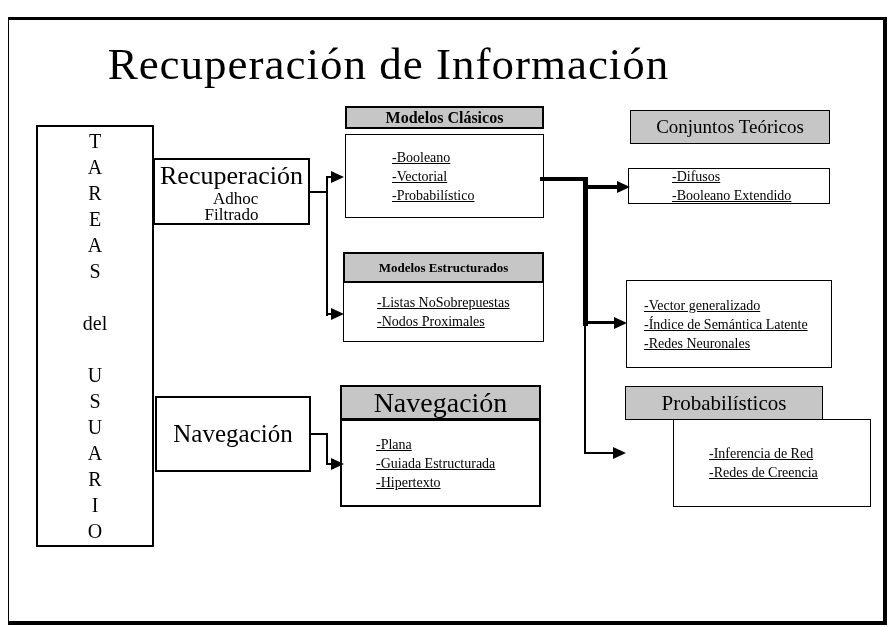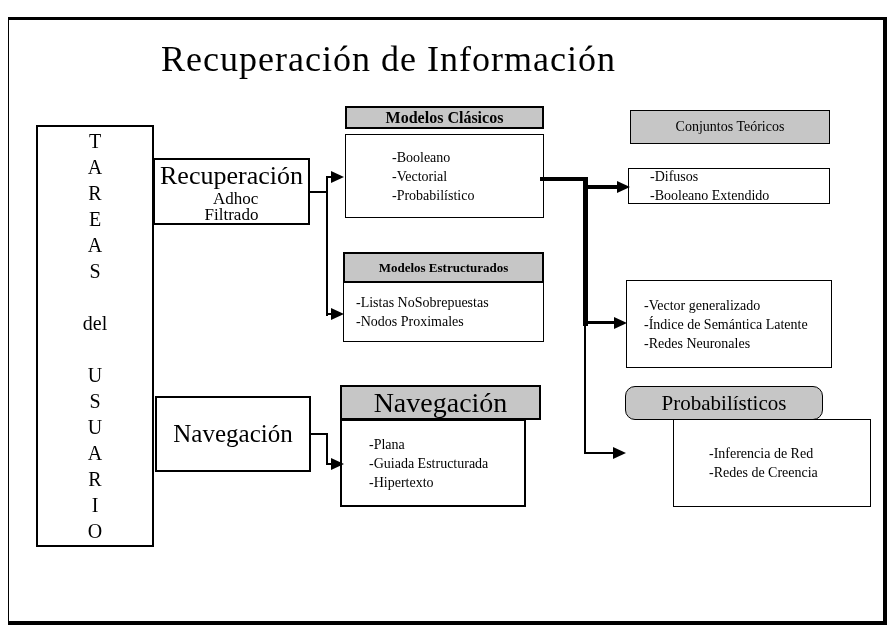--- a/index.html
+++ b/index.html
@@ -8,62 +8,62 @@
   .canvas {
     position:relative; width:889px; height:627px; background:#fff; overflow:hidden;
   }
   .frame {
     position:absolute; left:8px; top:17px; width:879px; height:608px;
     border-style:solid; border-color:#000; border-width:3px 4px 4px 1px;
     background:#fff;
   }
   .title {
     position:absolute; left:8px; top:38px; width:761px;
-    text-align:center; font-size:36px; letter-spacing:1px; white-space:nowrap;font-family:Liberation Serif, serif;
+    text-align:center; font-size:45px; letter-spacing:1px; white-space:nowrap;font-family:Liberation Serif, serif;
   }
   .box {
     position:absolute; background:#fff; border:2px solid #000;
     display:flex; align-items:center; justify-content:center;
   }
   .hdr {
     position:absolute; background:#c6c6c6; border:1px solid #000;
     display:flex; align-items:center; justify-content:center; white-space:nowrap;
   }
   .content {
     position:absolute; background:#fff; border:1px solid #000;
     display:flex; flex-direction:column; justify-content:center;
-    font-size:14px; line-height:19px; white-space:pre-line;
+    font-size:14px; line-height:19px; white-space:pre-line;text-decoration:underline;
   }
   .line { position:absolute; background:#000; }
   .arrowhead {
     position:absolute; width:0; height:0;
     border-top:6px solid transparent; border-bottom:6px solid transparent;
     border-left:13px solid #000;
   }
   
   .tareas { left:36px; top:125px; width:118px; height:422px;
             font-size:20px; line-height:26px; text-align:center; white-space:pre-line; }
   .recup  { left:153px; top:158px; width:157px; height:67px;
             flex-direction:column; justify-content:flex-start; align-items:center; padding:1px 5px 2px 5px; }
   .recup .big { font-size:26px; line-height:30px; text-align:center; }
   .recup .sub { font-size:17px; line-height:16px; text-align:right; white-space:pre-line; }
   .naveg  { left:155px; top:396px; width:156px; height:76px; font-size:25px; }
   
   .mc-h { left:345px; top:106px; width:199px; height:23px; font-size:16px; font-weight:bold; border-width:2px; }
   .mc-c { left:345px; top:134px; width:199px; height:84px; padding-left:46px; }
   .me-h { left:343px; top:252px; width:201px; height:31px; font-size:13px; font-weight:bold; border-width:2px; }
-  .me-c { left:343px; top:282px; width:201px; height:60px; padding-left:12px; }
+  .me-c { left:343px; top:282px; width:201px; height:60px; padding-left:33px; }
   .nv-h { left:340px; top:385px; width:201px; height:35px; font-size:28px; border-width:2px; }
-  .nv-c { left:340px; top:419px; width:186px; height:88px; padding-left:27px; border-width:2px; }
+  .nv-c { left:340px; top:419px; width:201px; height:88px; padding-left:34px; border-width:2px; }
   
-  .ct-h { left:630px; top:110px; width:200px; height:34px; font-size:14px; }
-  .ct-c { left:628px; top:168px; width:202px; height:36px; padding-left:21px; }
+  .ct-h { left:630px; top:110px; width:200px; height:34px; font-size:19px; }
+  .ct-c { left:628px; top:168px; width:202px; height:36px; padding-left:43px; }
   .al-h { left:626px; top:252px; width:206px; height:26px; font-size:20px;margin-top:47px; }
   .al-c { left:626px; top:280px; width:206px; height:88px; padding-left:17px; }
-  .pr-h { left:625px; top:386px; width:198px; height:34px; font-size:21px;border-radius:10px; }
+  .pr-h { left:625px; top:386px; width:198px; height:34px; font-size:21px; }
   .pr-c { left:625px; top:419px; width:198px; height:88px; padding-left:35px;margin-left:48px; }
 </style>
 </head>
 <body>
 
 <div class="canvas">
   <div class="frame"></div>
 
   <div class="title">Recuperación de Información</div>
 

